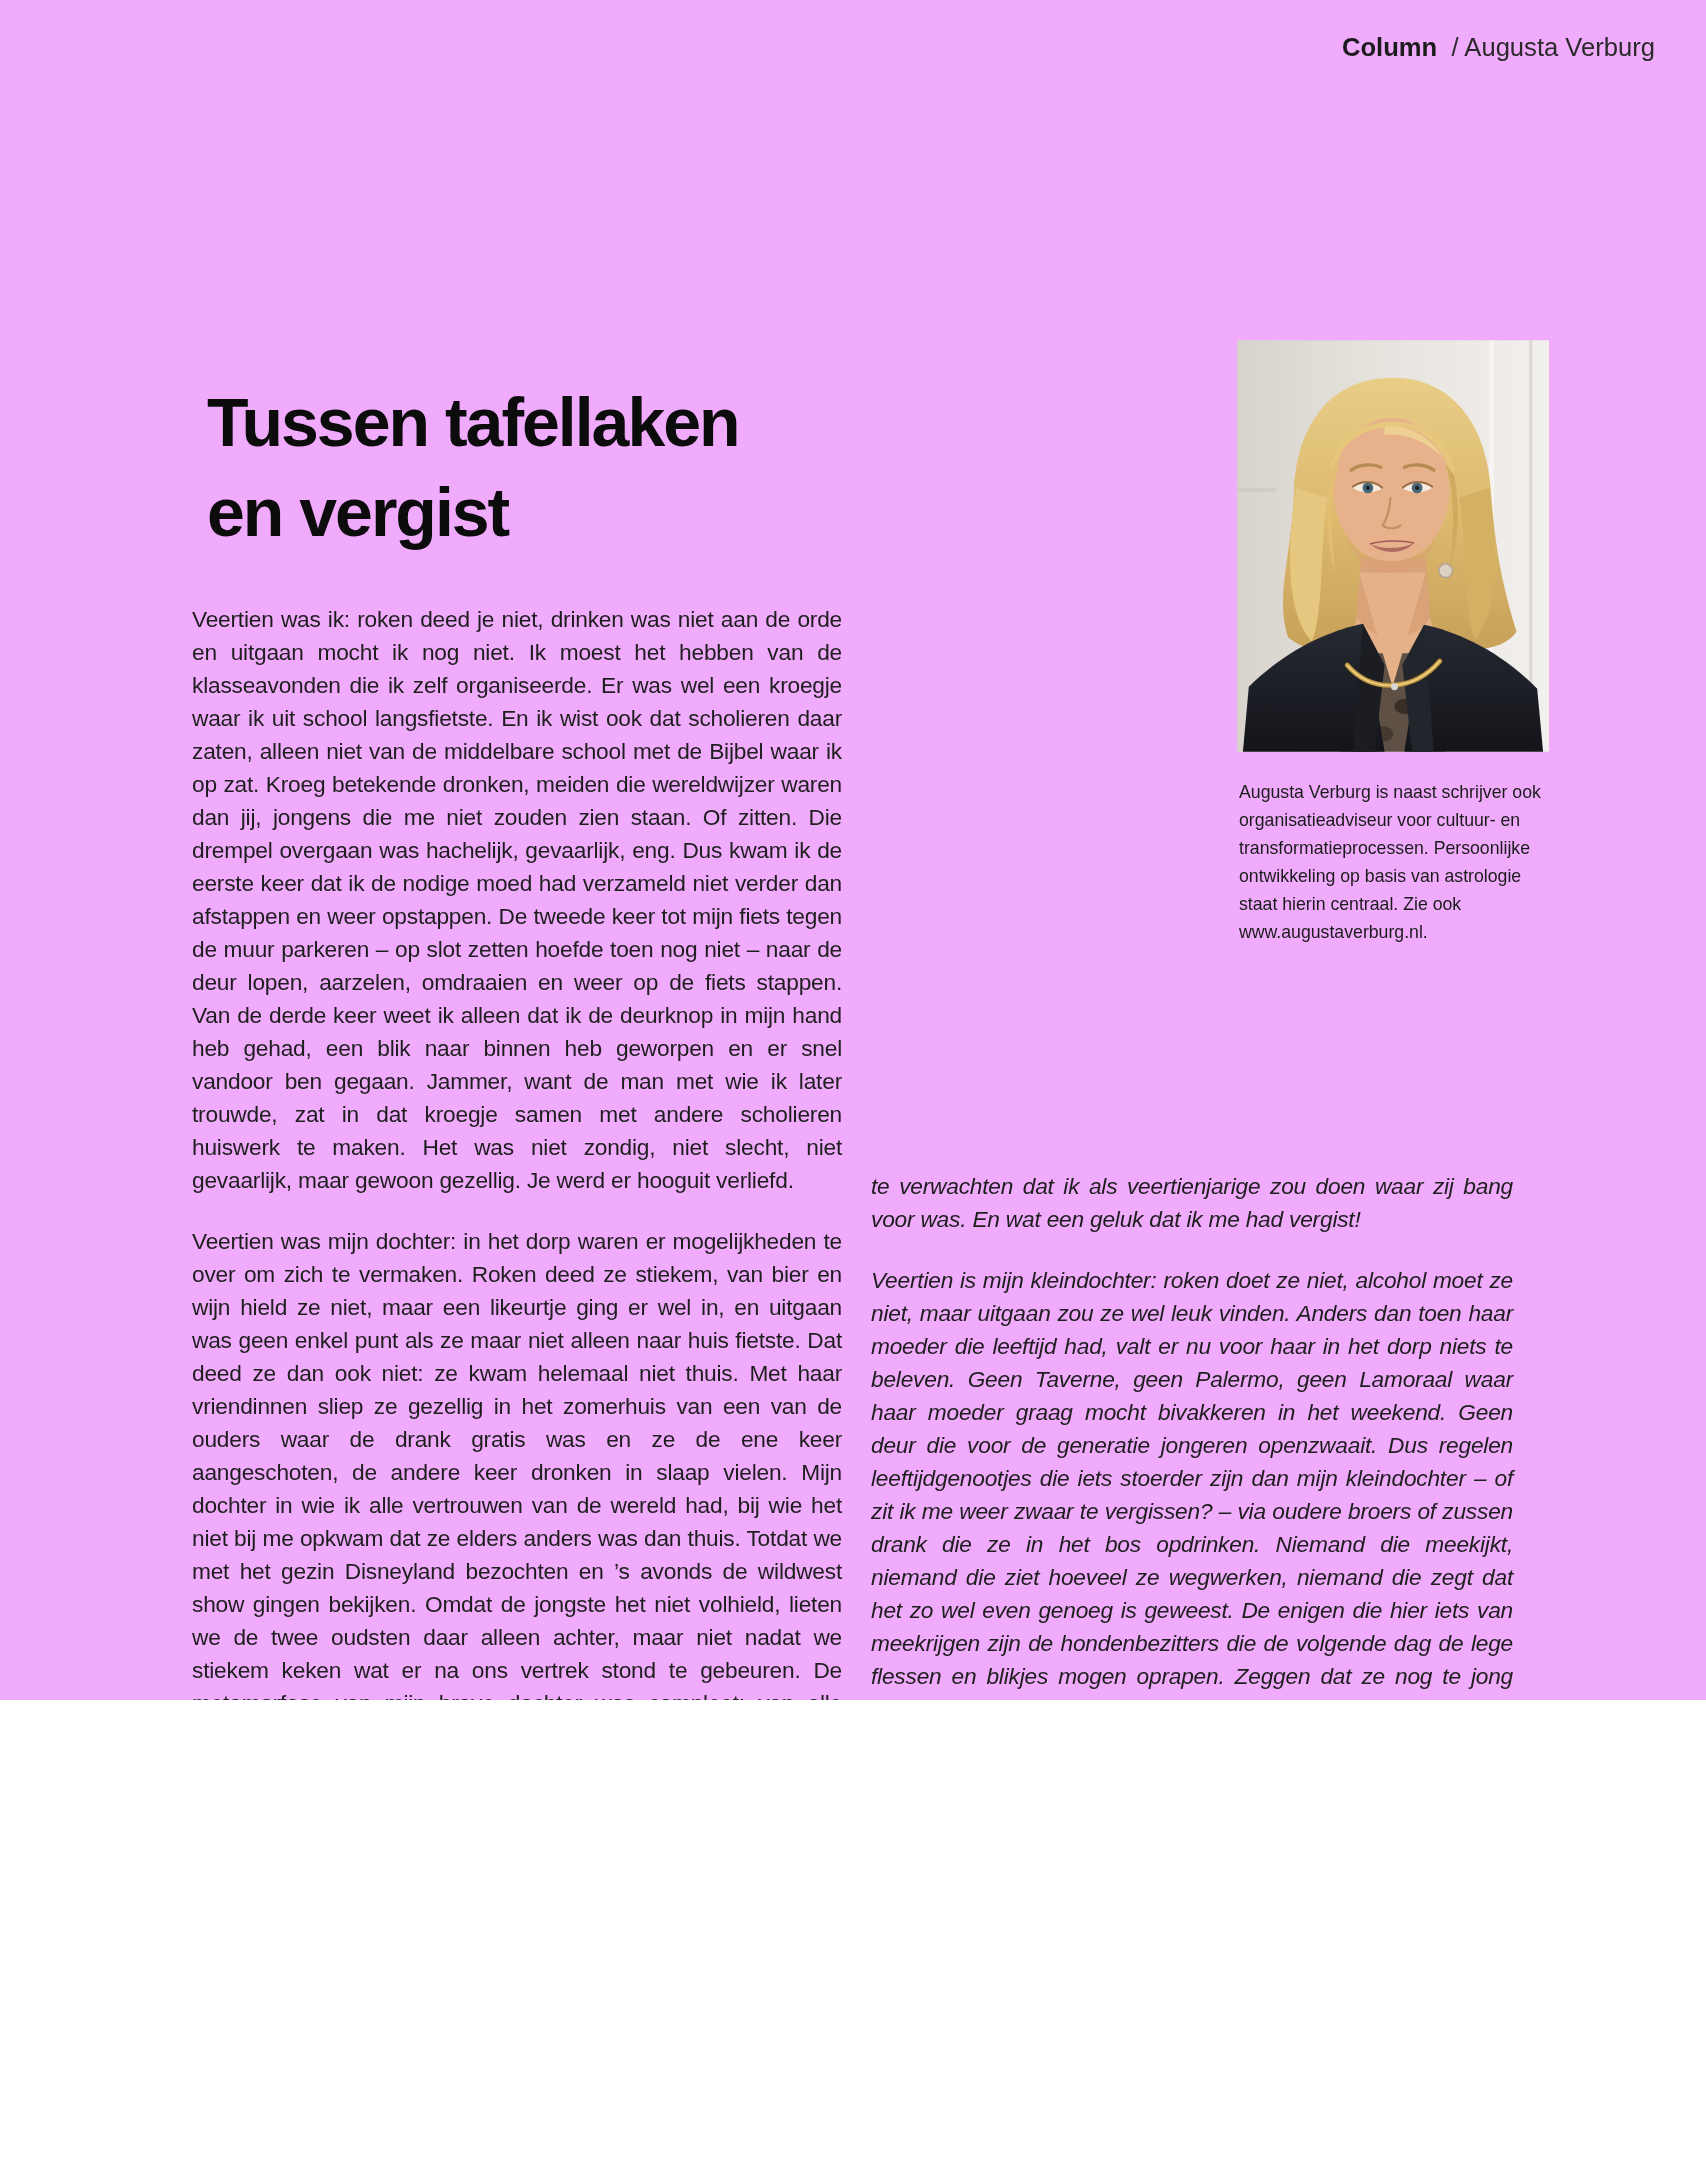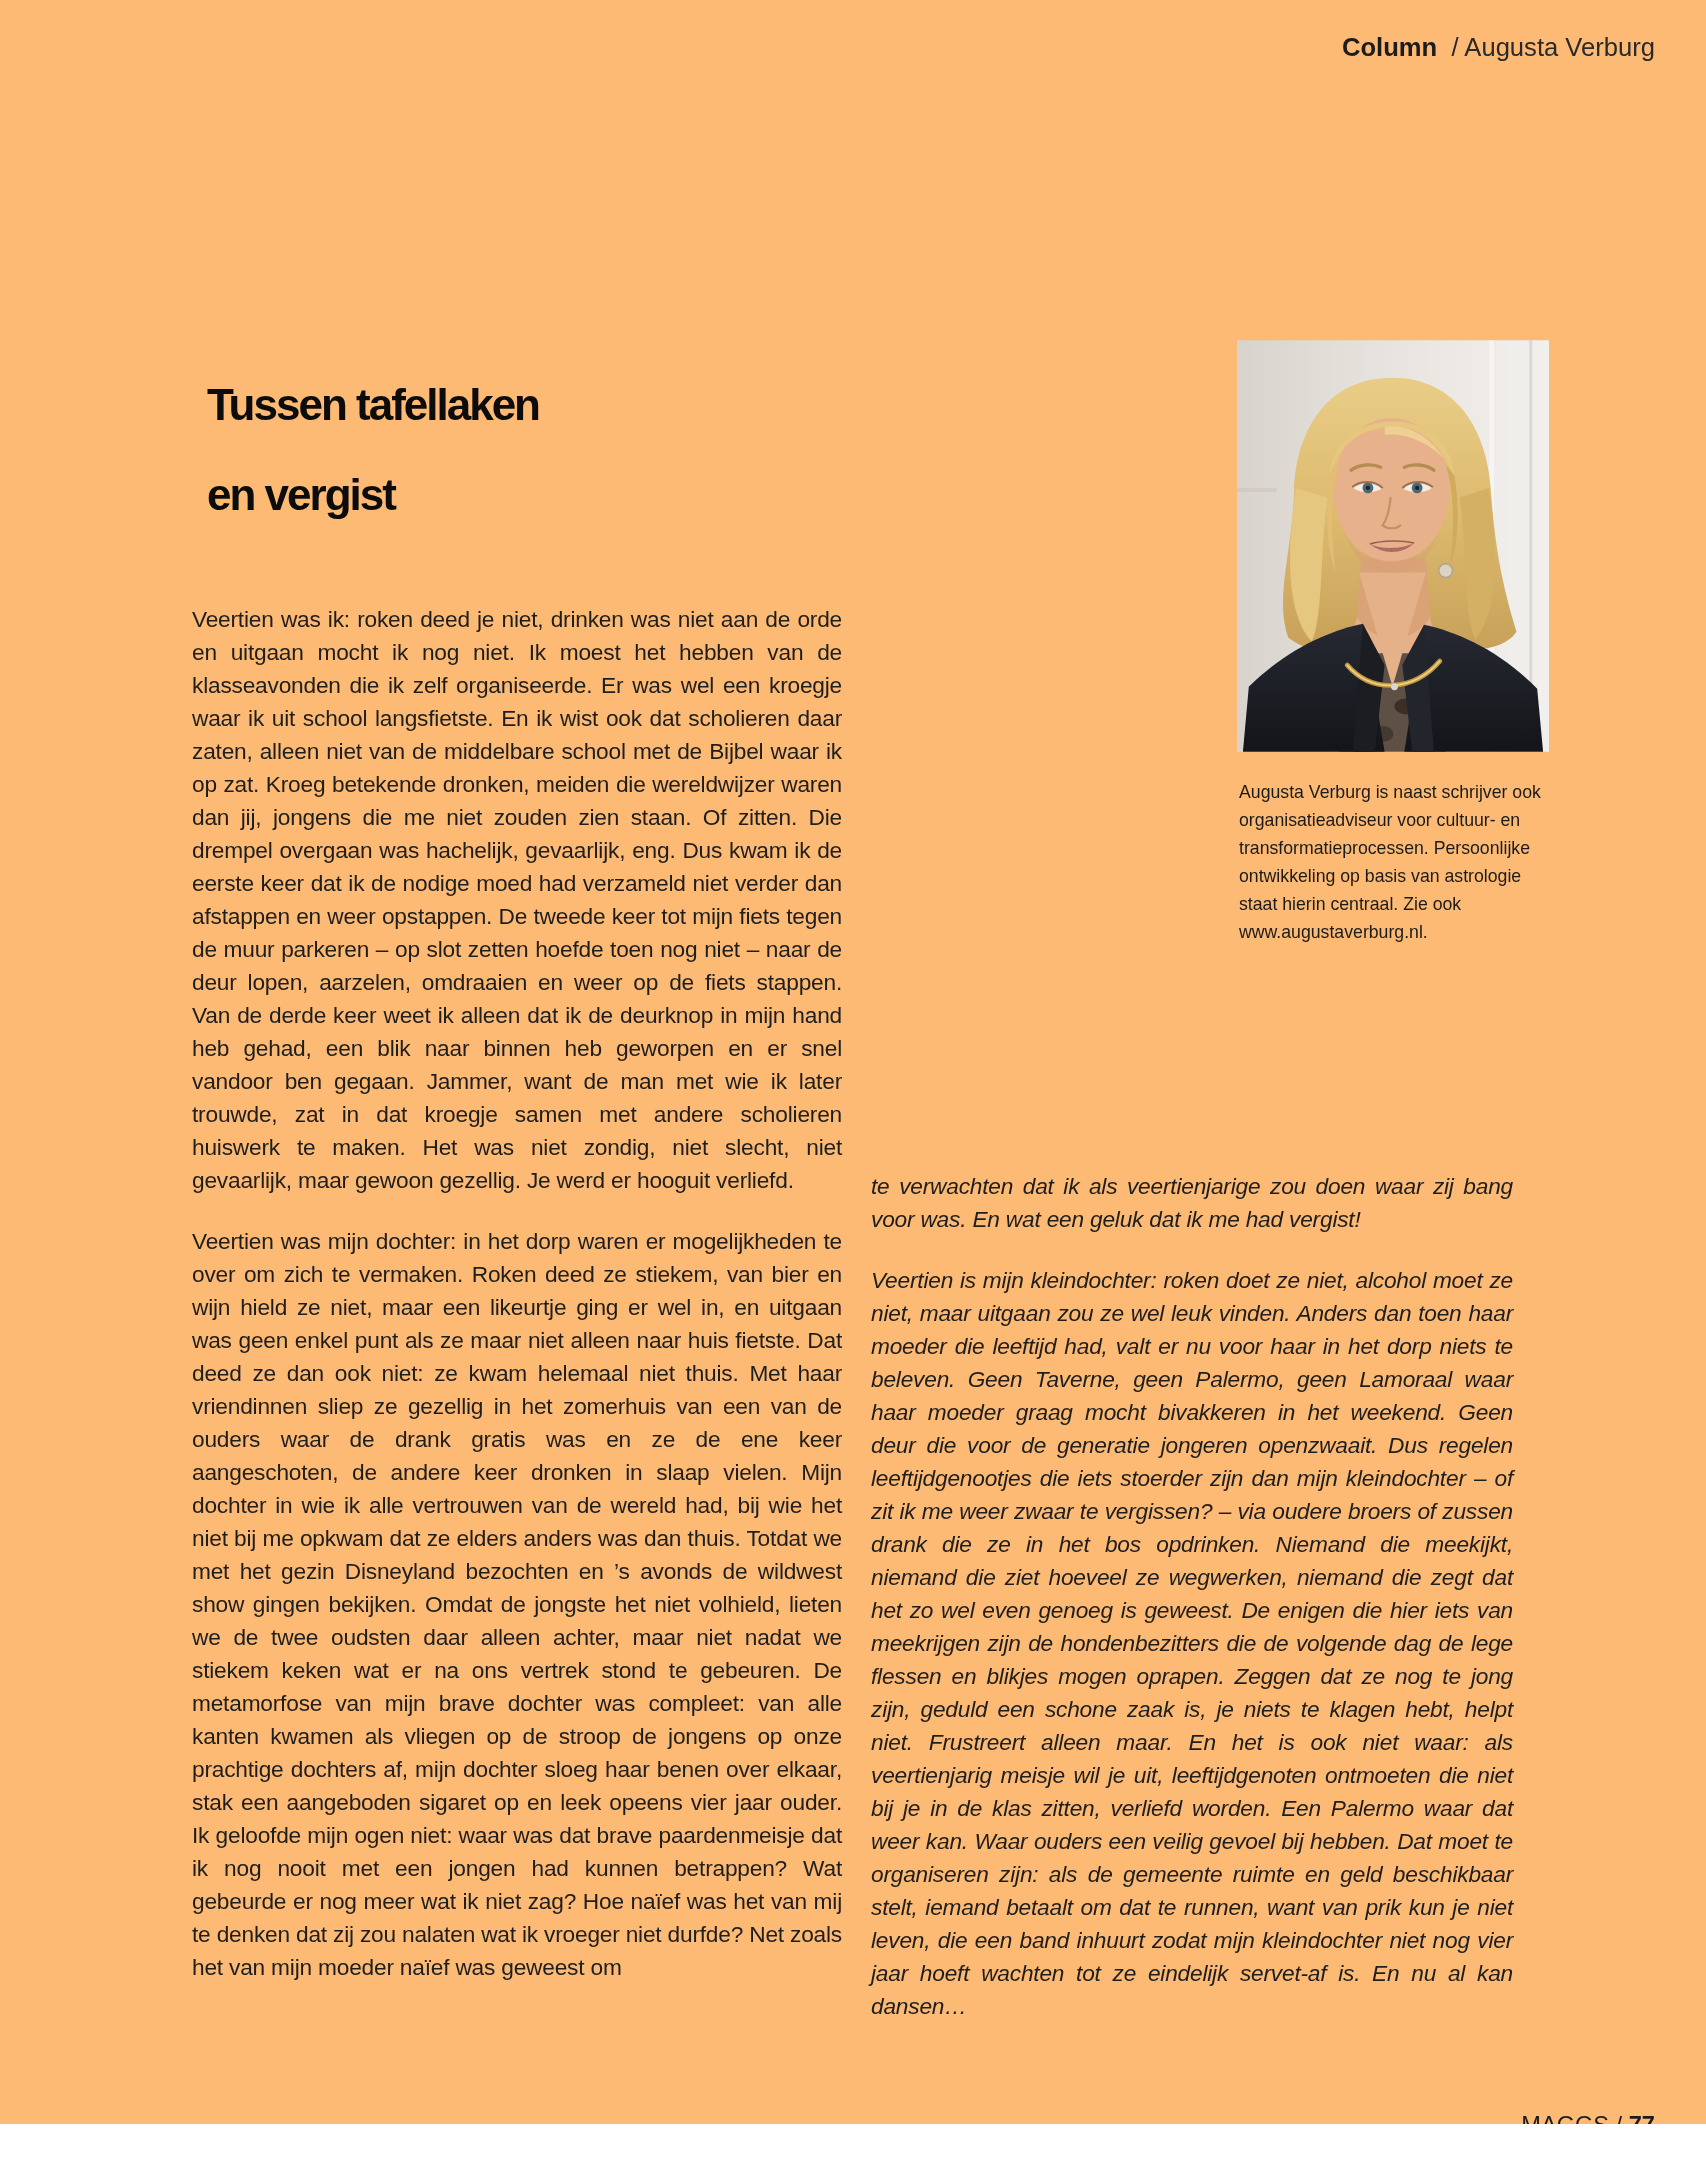--- a/index.html
+++ b/index.html
@@ -1,40 +1,40 @@
 <!DOCTYPE html>
 <html lang="nl"><head>
 <meta charset="utf-8">
 <style>
   html, body { margin: 0; padding: 0; background: #ffffff; }
   body { font-family: "Liberation Sans", sans-serif; color: #1f1f1f; }
   .page {
     position: relative;
     width: 1706px;
-    height: 2124px;
-    background: #fdba74;
+    height: 1700px;
+    background: #f0abfc;
     overflow: hidden;
   }
   .page-header {
     position: absolute;
     top: 33px;
     right: 51px;
     font-size: 25.6px;
     letter-spacing: 0;
     color: #1c1c1c;
     white-space: nowrap;
   }
   .page-header .section { font-weight: 700; }
   .page-header .author { font-weight: 400; color: #2a2a2a; }
 
   .article-title {
     position: absolute;
     left: 207px;
     top: 331px;
-    font-size: 44px;
+    font-size: 68px;
     line-height: 90px;
     font-weight: 700;
     letter-spacing: -2px;
     color: #0c0c0c;
   }
 
   .portrait {
     position: absolute;
     left: 1237px;
     top: 340px;

